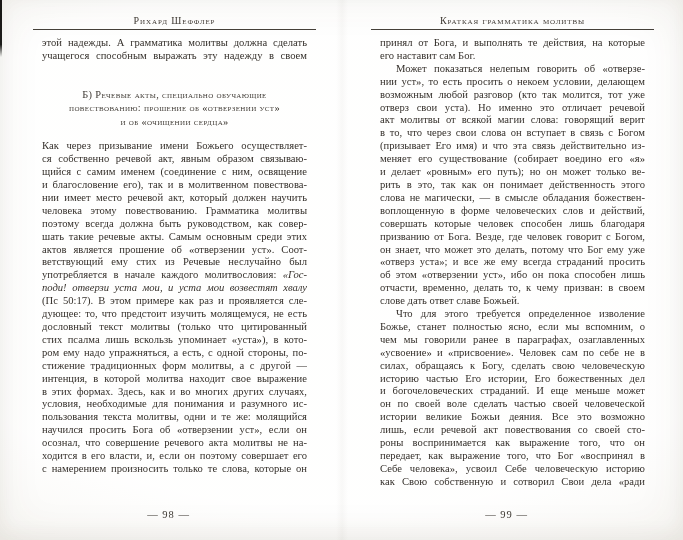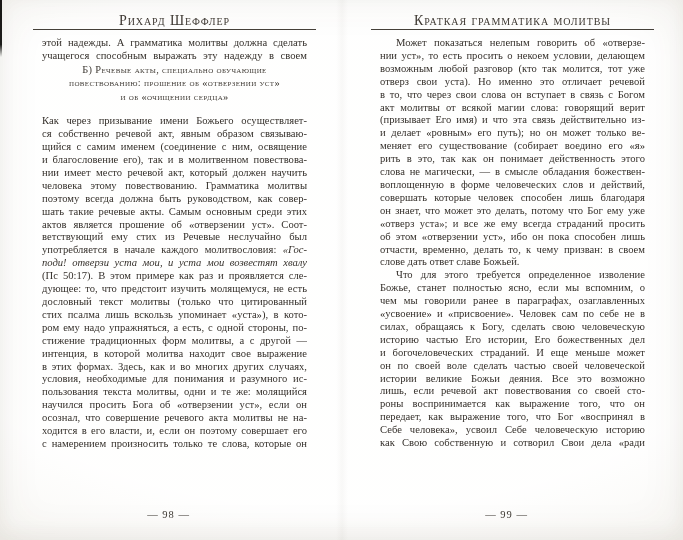--- a/index.html
+++ b/index.html
@@ -24,37 +24,37 @@
   .edge-artifact {
     position:absolute; left:0; top:0; width:2px; height:57px;
     background:linear-gradient(180deg,#141414 0%, #1c1c1c 78%, rgba(20,20,20,0) 100%);
   }
   .page { position:absolute; top:0; height:100%; }
   .page.left  { left:42px;  width:265px; }
   .page.right { left:380px; width:265px; }
 
   .running-head-wrap { position:absolute; top:15px; left:-9px; right:-9px; text-align:center; }
   .running-head {
-    font-variant:small-caps; font-size:14px; line-height:11px;
+    font-variant:small-caps; font-size:10px; line-height:11px;
     letter-spacing:0.9px; color:var(--head-ink, #3e3933); white-space:nowrap;
   }
   .head-rule { margin-top:3px; border-top:1px solid var(--rule, #46413a); height:0; }
 
   .page-text { position:absolute; top:37px; left:0; right:0; }
 
   .line {
     height:12.92px; line-height:12.92px; font-size:10.6px;
     overflow:hidden; white-space:normal;
     text-align:justify; text-align-last:justify;
   }
   .line.no-justify { text-align:left; text-align-last:left; }
   .line.indent { text-indent:16px; }
   .line i { font-style:italic; }
 
-  .block.heading { margin-bottom:12px; }
+  .block.heading { margin-top:25px; margin-bottom:12px; }
   .block.heading .line {
     height:13.5px; line-height:13.5px; font-size:10.4px;
     font-variant:small-caps; letter-spacing:0.35px;
     text-align:center; text-align-last:center; color:var(--head-ink, #3e3933);
   }
 
   .page-number {
     position:absolute; top:509px; left:0; right:12px; text-align:center;
     font-size:10.5px; letter-spacing:1px; color:var(--head-ink, #3e3933);
   }
@@ -113,33 +113,38 @@
     <div class="page-number">— 98 —</div>
   </div>
 
   <div class="page right">
     <div class="running-head-wrap">
       <div class="running-head">Краткая грамматика молитвы</div>
       <div class="head-rule"></div>
     </div>
     <div class="page-text">
         <div class="block para">
+          <div class="line"><span>принял от Бога, и выполнять те действия, на которые</span></div>
+          <div class="line no-justify"><span>его наставит сам Бог.</span></div>
+        </div>
+        <div class="block para">
           <div class="line indent"><span>Может показаться нелепым говорить об «отверзе-</span></div>
           <div class="line"><span>нии уст», то есть просить о некоем условии, делающем</span></div>
           <div class="line"><span>возможным любой разговор (кто так молится, тот уже</span></div>
           <div class="line"><span>отверз свои уста). Но именно это отличает речевой</span></div>
+          <div class="line"><span>акт молитвы от всякой магии слова: говорящий верит</span></div>
           <div class="line"><span>в то, что через свои слова он вступает в связь с Богом</span></div>
-          <div class="line"><span>акт молитвы от всякой магии слова: говорящий верит</span></div>
           <div class="line"><span>(призывает Его имя) и что эта связь действительно из-</span></div>
+          <div class="line"><span>меняет его существование (собирает воедино его «я»</span></div>
           <div class="line"><span>и делает «ровным» его путь); но он может только ве-</span></div>
-          <div class="line"><span>меняет его существование (собирает воедино его «я»</span></div>
           <div class="line"><span>рить в это, так как он понимает действенность этого</span></div>
           <div class="line"><span>слова не магически, — в смысле обладания божествен-</span></div>
           <div class="line"><span>воплощенную в форме человеческих слов и действий,</span></div>
           <div class="line"><span>совершать которые человек способен лишь благодаря</span></div>
+          <div class="line"><span>призванию от Бога. Везде, где человек говорит с Богом,</span></div>
           <div class="line"><span>он знает, что может это делать, потому что Бог ему уже</span></div>
           <div class="line"><span>«отверз уста»; и все же ему всегда страданий просить</span></div>
           <div class="line"><span>об этом «отверзении уст», ибо он пока способен лишь</span></div>
           <div class="line"><span>отчасти, временно, делать то, к чему призван: в своем</span></div>
           <div class="line no-justify"><span>слове дать ответ славе Божьей.</span></div>
         </div>
         <div class="block para">
           <div class="line indent"><span>Что для этого требуется определенное изволение</span></div>
           <div class="line"><span>Божье, станет полностью ясно, если мы вспомним, о</span></div>
           <div class="line"><span>чем мы говорили ранее в параграфах, озаглавленных</span></div>

